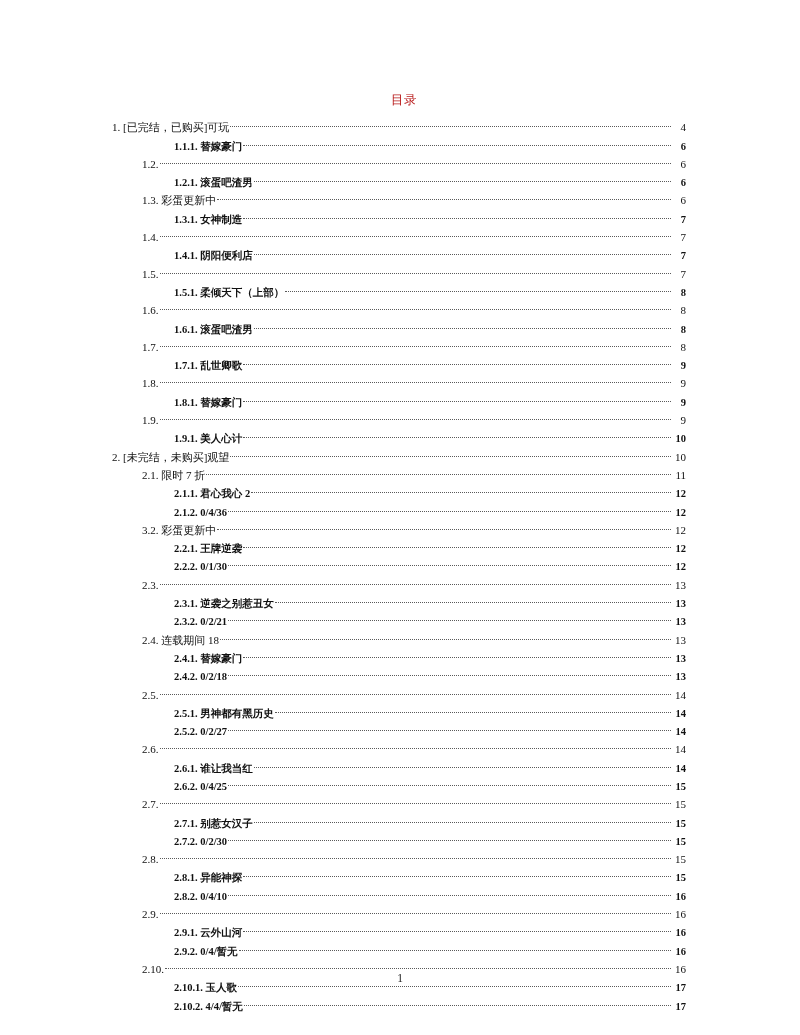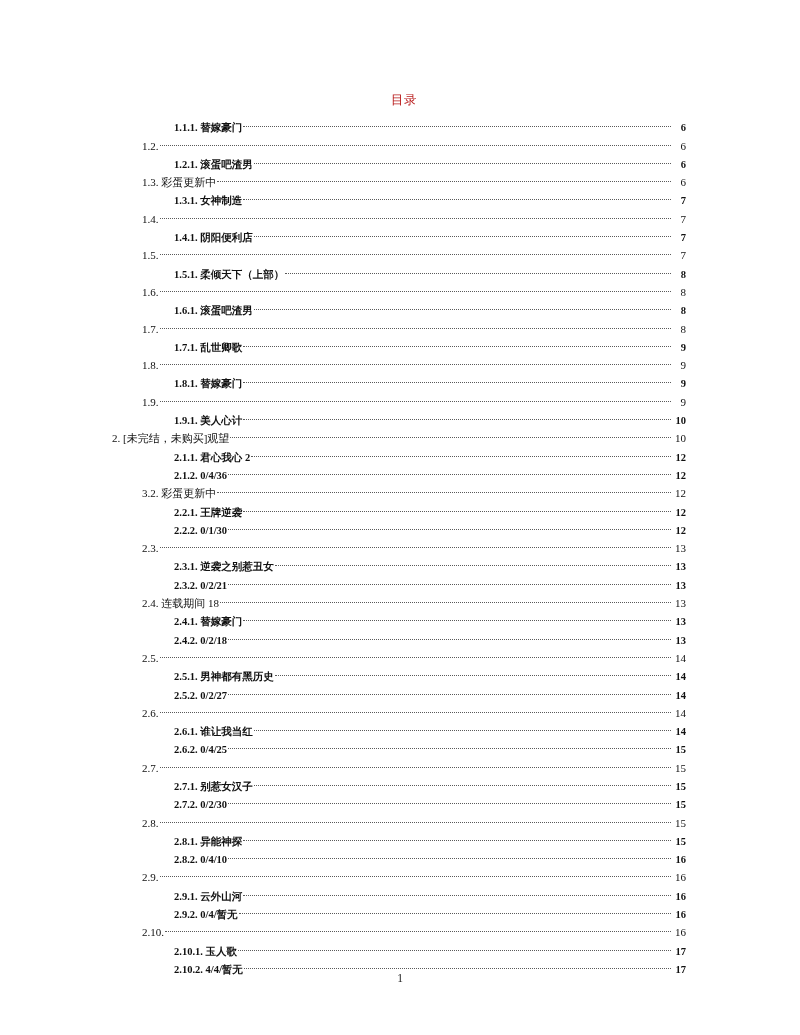--- a/index.html
+++ b/index.html
@@ -106,20 +106,25 @@
   }
 </style>
 </head>
 <body>
 
 <div class="page">
 
   <div class="toc-title">目录</div>
 
   <div class="toc" id="toc-list">
+      <div class="toc-entry lvl1">
+        <span class="label">1. [已完结，已购买]可玩</span>
+        <span class="leader"></span>
+        <span class="pageno">4</span>
+      </div>
       <div class="toc-entry lvl3">
         <span class="label">1.1.1. 替嫁豪门</span>
         <span class="leader"></span>
         <span class="pageno">6</span>
       </div>
       <div class="toc-entry lvl2">
         <span class="label">1.2.</span>
         <span class="leader"></span>
         <span class="pageno">6</span>
       </div>
@@ -196,20 +201,25 @@
       <div class="toc-entry lvl3">
         <span class="label">1.9.1. 美人心计</span>
         <span class="leader"></span>
         <span class="pageno">10</span>
       </div>
       <div class="toc-entry lvl1">
         <span class="label">2. [未完结，未购买]观望</span>
         <span class="leader"></span>
         <span class="pageno">10</span>
       </div>
+      <div class="toc-entry lvl2">
+        <span class="label">2.1. 限时 7 折</span>
+        <span class="leader"></span>
+        <span class="pageno">11</span>
+      </div>
       <div class="toc-entry lvl3">
         <span class="label">2.1.1. 君心我心 2</span>
         <span class="leader"></span>
         <span class="pageno">12</span>
       </div>
       <div class="toc-entry lvl3">
         <span class="label">2.1.2. 0/4/36</span>
         <span class="leader"></span>
         <span class="pageno">12</span>
       </div>

